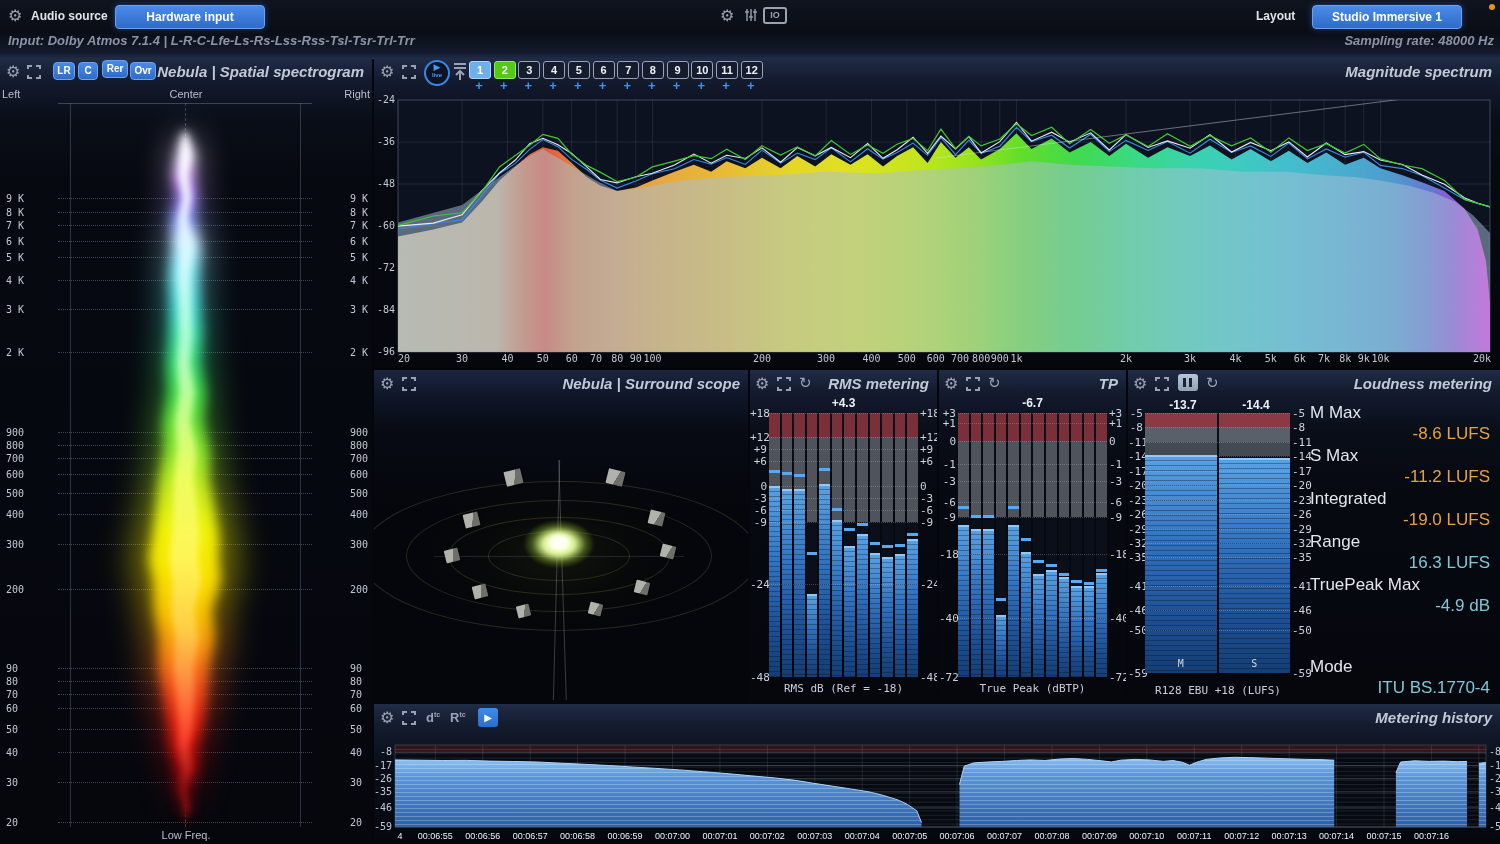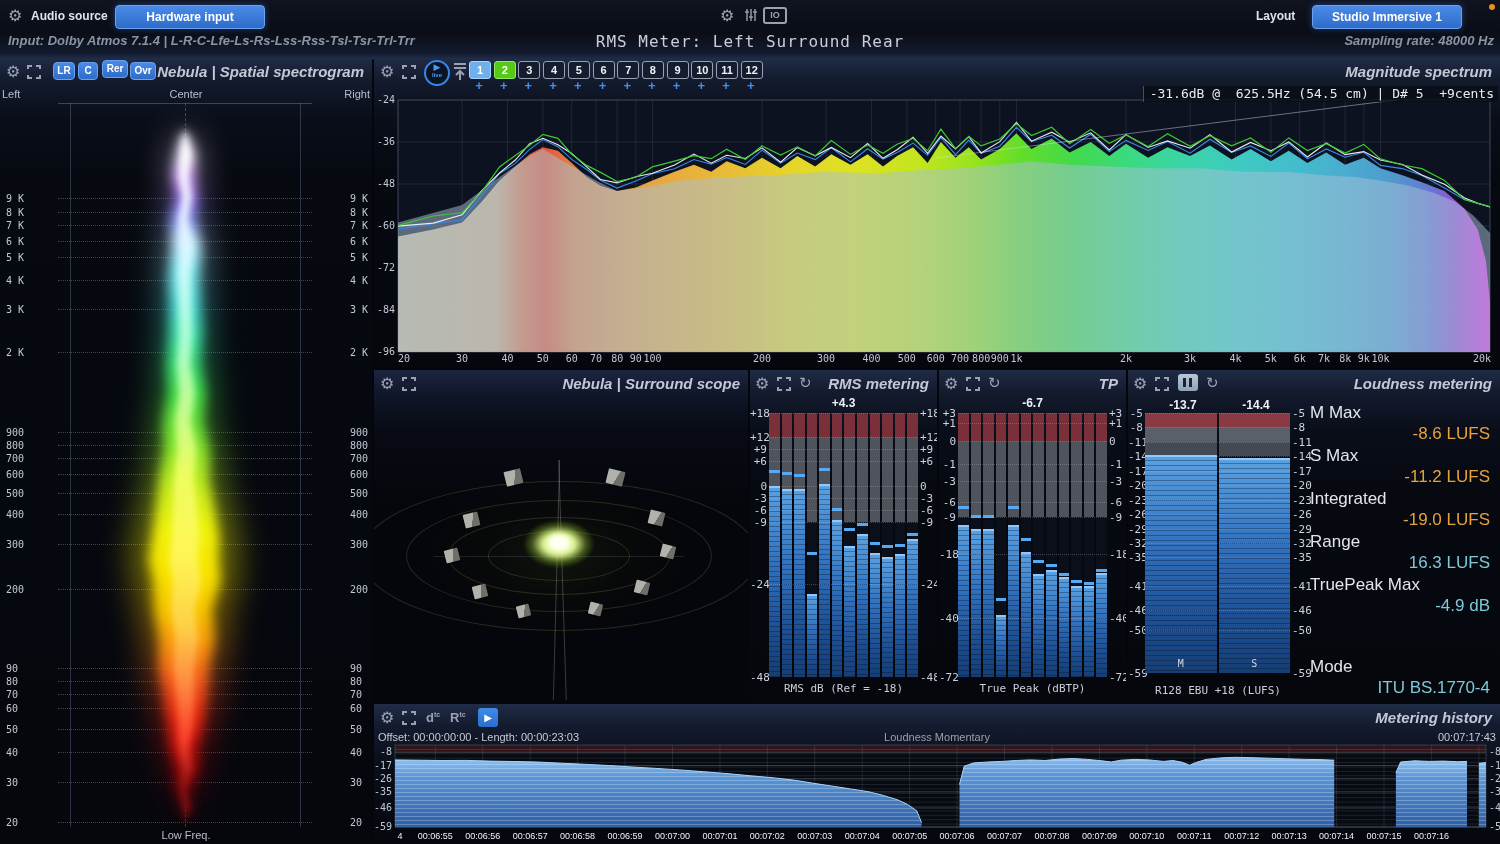--- a/index.html
+++ b/index.html
@@ -124,21 +124,20 @@
           <line x1="9" y1="4" x2="13" y2="4"></line>
         </g>
     </svg>
     <span style="position:absolute;left:763px;top:7px;width:20px;height:13px;border:2px solid #9aa2b2;border-radius:3px;color:#9aa2b2;font-size:9px;font-weight:bold;text-align:center;line-height:13px;">IO</span>
 
     <span class="tb-label" style="left:1256px">Layout</span>
     <div class="blue-btn" style="left:1312px;width:148px">Studio Immersive 1</div>
     <div id="orange-dot"></div>
 
     <span class="row2-it" style="left:8px">Input: Dolby Atmos 7.1.4 | L-R-C-Lfe-Ls-Rs-Lss-Rss-Tsl-Tsr-Trl-Trr</span>
-    <span id="center-title" class="mono">RMS Meter: Left Surround Rear</span>
     <span class="row2-it" style="right:6px">Sampling rate: 48000 Hz</span>
   </div>
 
   <div id="spatial" class="panel">
     <div class="phead">
       <span class="gear" style="left:6px">⚙</span>
       <svg class="brk" style="left:27px" width="14" height="14">
         <g stroke="#9aa2b2" stroke-width="2" fill="none">
             <path d="M1 4 V1 H5"></path>
             <path d="M9 1 H13 V4"></path>
@@ -434,21 +433,20 @@
           <text x="861.5749184216892" y="304" text-anchor="middle" fill="#c2c8d2" font-size="10" font-family="DejaVu Sans Mono,monospace">4k</text>
           <text x="896.8501631566218" y="304" text-anchor="middle" fill="#c2c8d2" font-size="10" font-family="DejaVu Sans Mono,monospace">5k</text>
           <text x="925.6721367179572" y="304" text-anchor="middle" fill="#c2c8d2" font-size="10" font-family="DejaVu Sans Mono,monospace">6k</text>
           <text x="950.0407681435004" y="304" text-anchor="middle" fill="#c2c8d2" font-size="10" font-family="DejaVu Sans Mono,monospace">7k</text>
           <text x="971.1498368433782" y="304" text-anchor="middle" fill="#c2c8d2" font-size="10" font-family="DejaVu Sans Mono,monospace">8k</text>
           <text x="989.769355014225" y="304" text-anchor="middle" fill="#c2c8d2" font-size="10" font-family="DejaVu Sans Mono,monospace">9k</text>
           <text x="1006.4250815783108" y="304" text-anchor="middle" fill="#c2c8d2" font-size="10" font-family="DejaVu Sans Mono,monospace">10k</text>
           <text x="1108" y="304" text-anchor="middle" fill="#c2c8d2" font-size="10" font-family="DejaVu Sans Mono,monospace">20k</text>
         </svg></div>
     <div id="readouts">
-      <div class="rline" style="color:#e8ecf2">-31.6dB @  625.5Hz (54.5 cm) | D# 5  +9cents</div>
     </div>
   </div>
 
   <div id="scope" class="panel">
     <div class="phead">
       <span class="gear" style="left:6px">⚙</span>
       <svg class="brk" style="left:28px" width="14" height="14">
         <g stroke="#9aa2b2" stroke-width="2" fill="none">
             <path d="M1 4 V1 H5"></path>
             <path d="M9 1 H13 V4"></path>
@@ -924,25 +922,20 @@
             <path d="M1 4 V1 H5"></path>
             <path d="M9 1 H13 V4"></path>
             <path d="M13 10 V13 H9"></path>
             <path d="M5 13 H1 V10"></path>
           </g>
       </svg>
       <span class="tcicon" style="left:52px">d<sup>tc</sup></span>
       <span class="tcicon" style="left:76px">R<sup>tc</sup></span>
       <span id="playbtn">▶</span>
       <span class="ptitle">Metering history</span>
-    </div>
-    <div id="hist-info">
-      <span style="position:absolute;left:0">Offset: 00:00:00:00 - Length: 00:00:23:03</span>
-      <span style="position:absolute;left:0;right:0;text-align:center;color:#9aa0ab">Loudness Momentary</span>
-      <span style="position:absolute;right:0">00:07:17:43</span>
     </div>
     <div id="hist-holder" style="position:absolute;inset:0"><svg viewBox="0 0 1126 140" width="1126" height="140">
           <defs>
             <linearGradient id="histfill" x1="0" y1="0" x2="0" y2="1">
               <stop offset="0" stop-color="#8cc0f2"></stop>
               <stop offset="0.25" stop-color="#5c96d8"></stop>
               <stop offset="1" stop-color="#2c5ea6"></stop>
             </linearGradient>
             <pattern id="pstripe" width="4" height="4" patternUnits="userSpaceOnUse">
               <rect x="0" y="0" width="4" height="1" fill="rgba(255,255,255,.25)"></rect>

